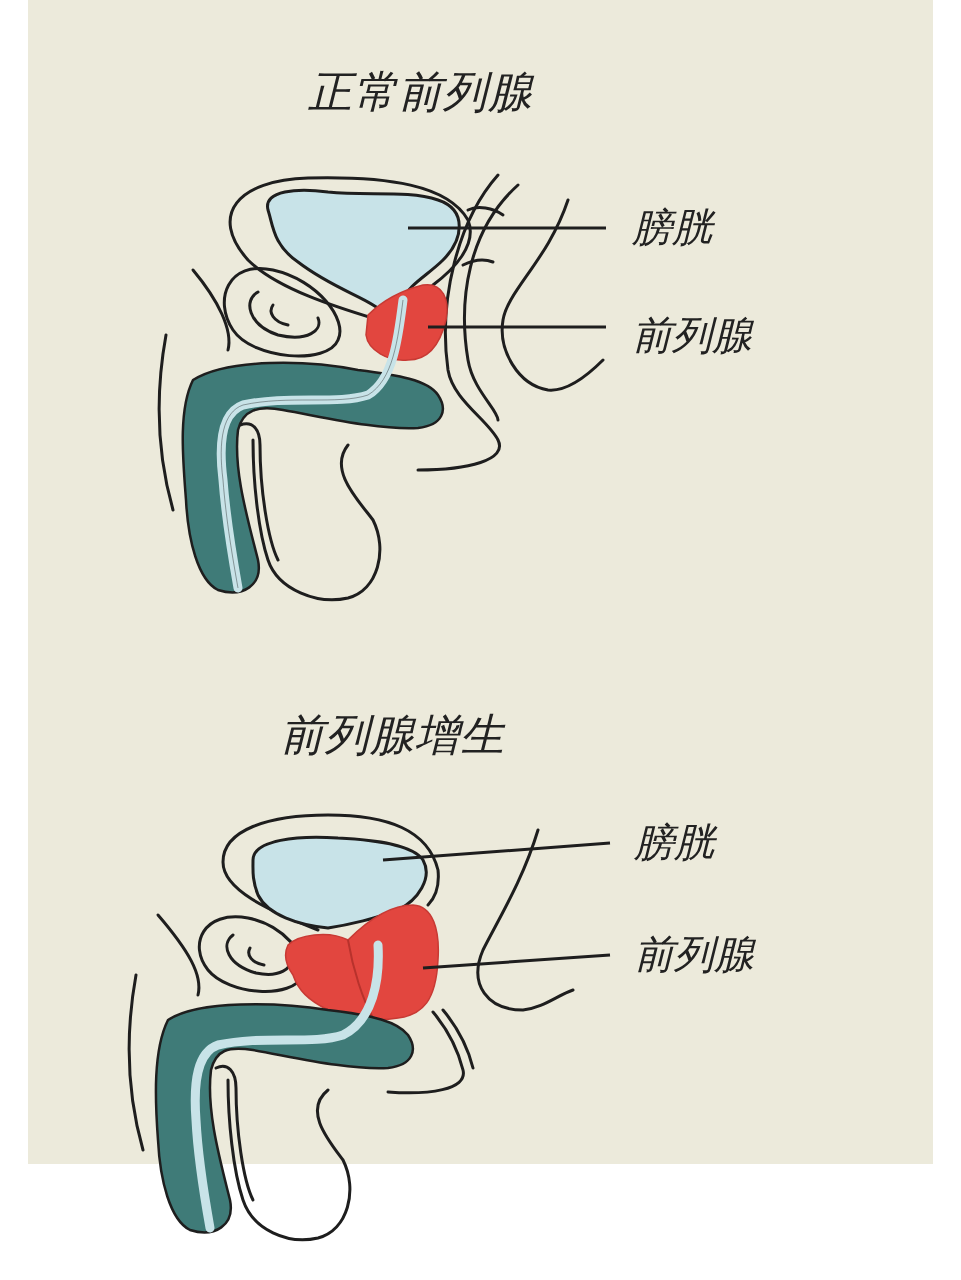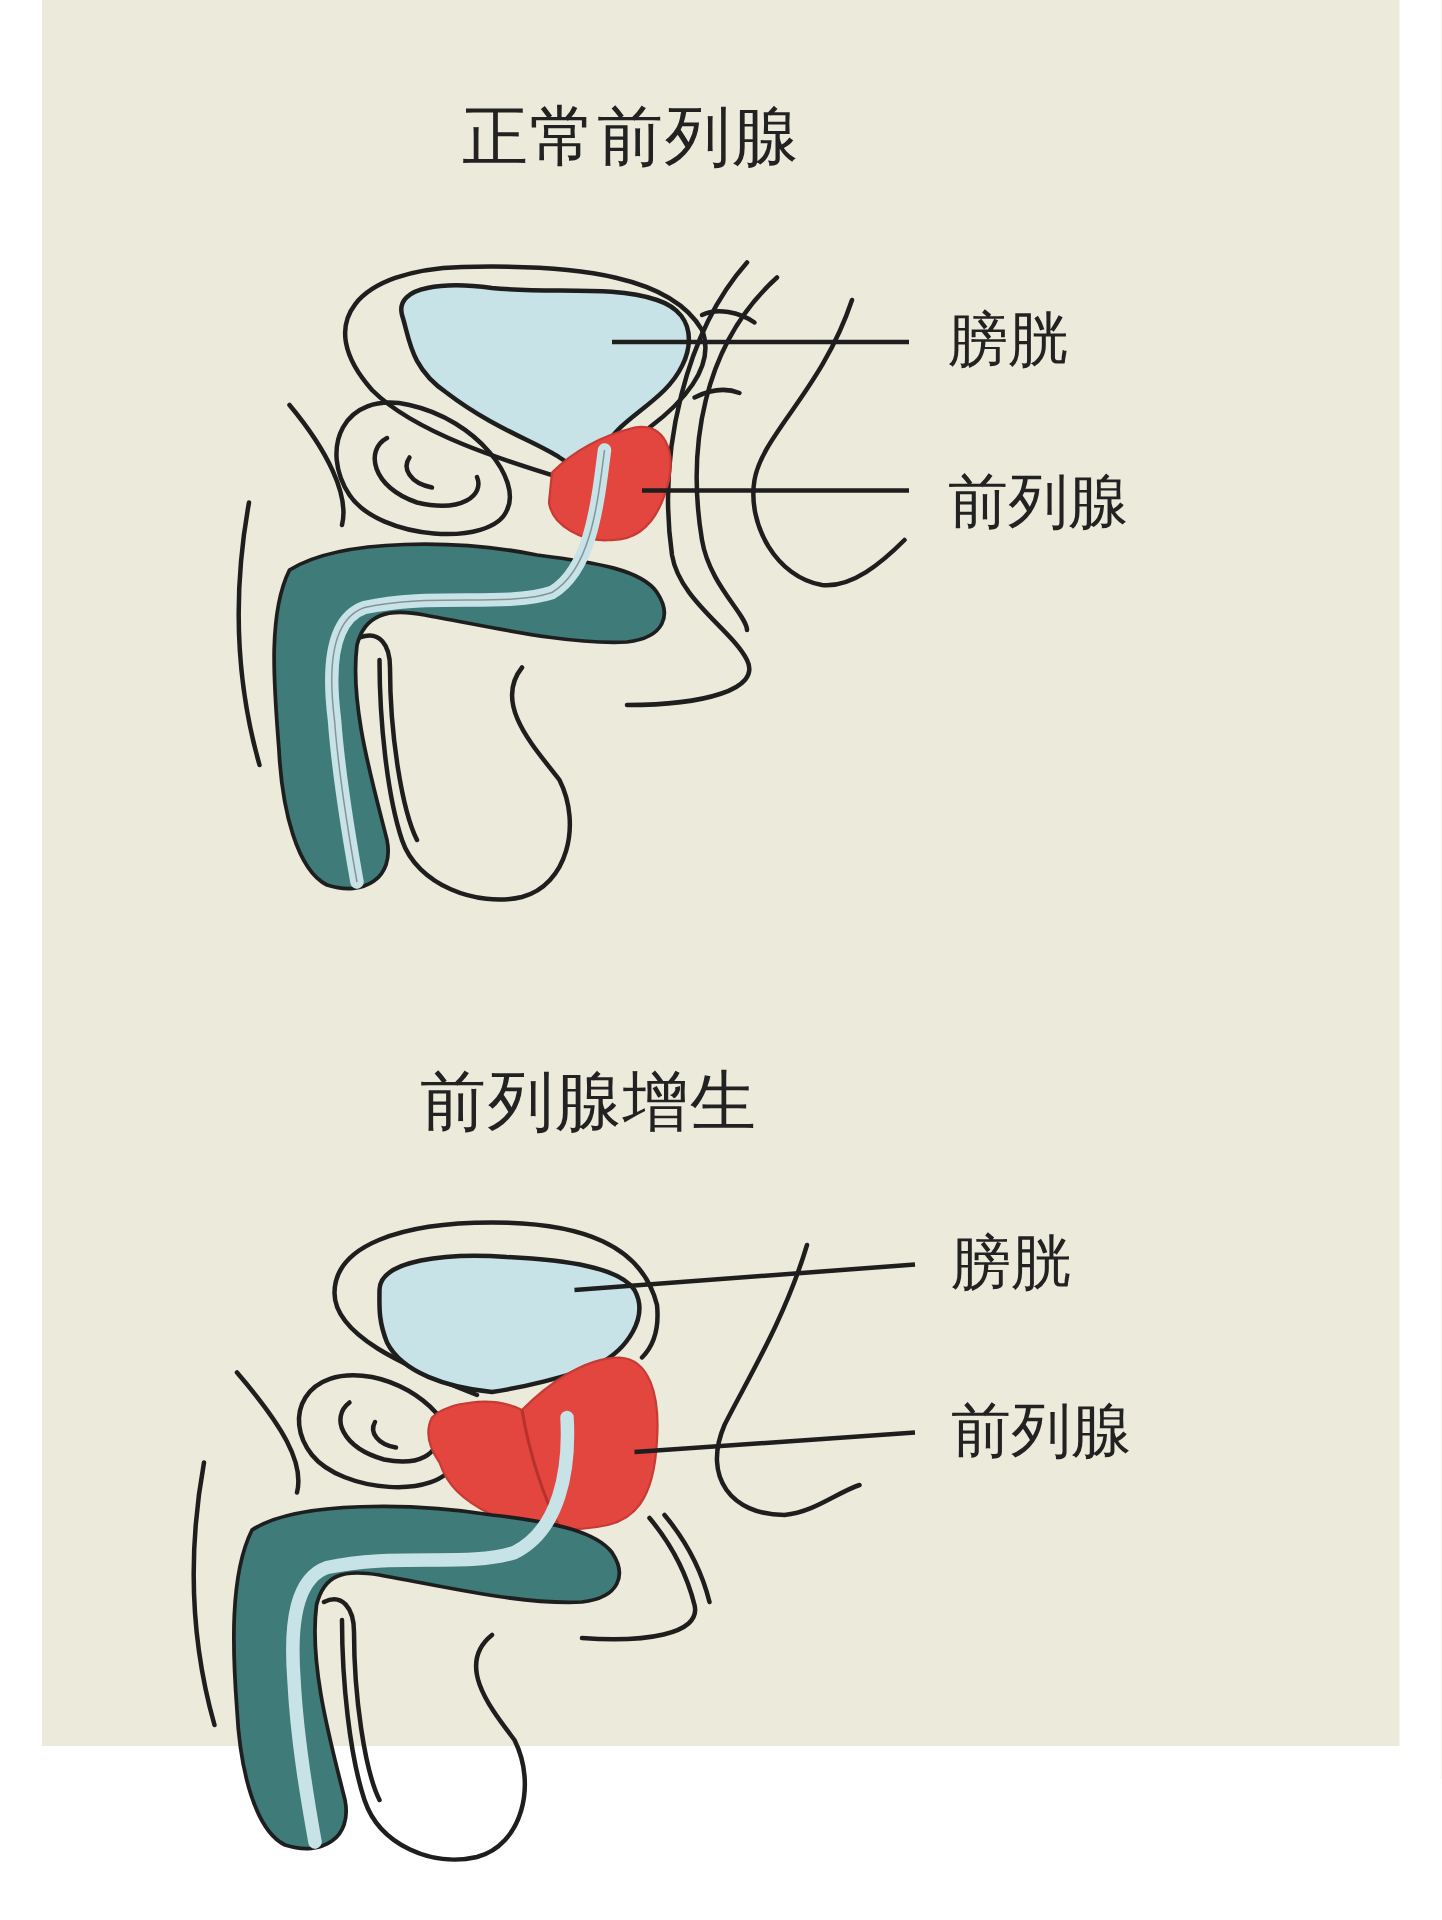--- a/index.html
+++ b/index.html
@@ -5,20 +5,21 @@
   html, body { margin: 0; padding: 0; }
   body {
     width: 961px; height: 1280px; overflow: hidden;
     background: #ffffff;
     font-family: "DejaVu Sans", "Liberation Sans", sans-serif;
   }
   .canvas {
     position: absolute; left: 28px; top: 0;
     width: 905px; height: 1164px;
     background: #eceadb;
+    font-style: italic;
   }
   .title {
     position: absolute; font-size: 44px; color: #222; letter-spacing: 1px;
     white-space: nowrap; line-height: 1;
   }
   .label {
     position: absolute; font-size: 40px; color: #222; white-space: nowrap; line-height: 1; margin-left: 12px;
   }
   svg.diagram { position: absolute; left: 0; top: 0; }
 </style>

